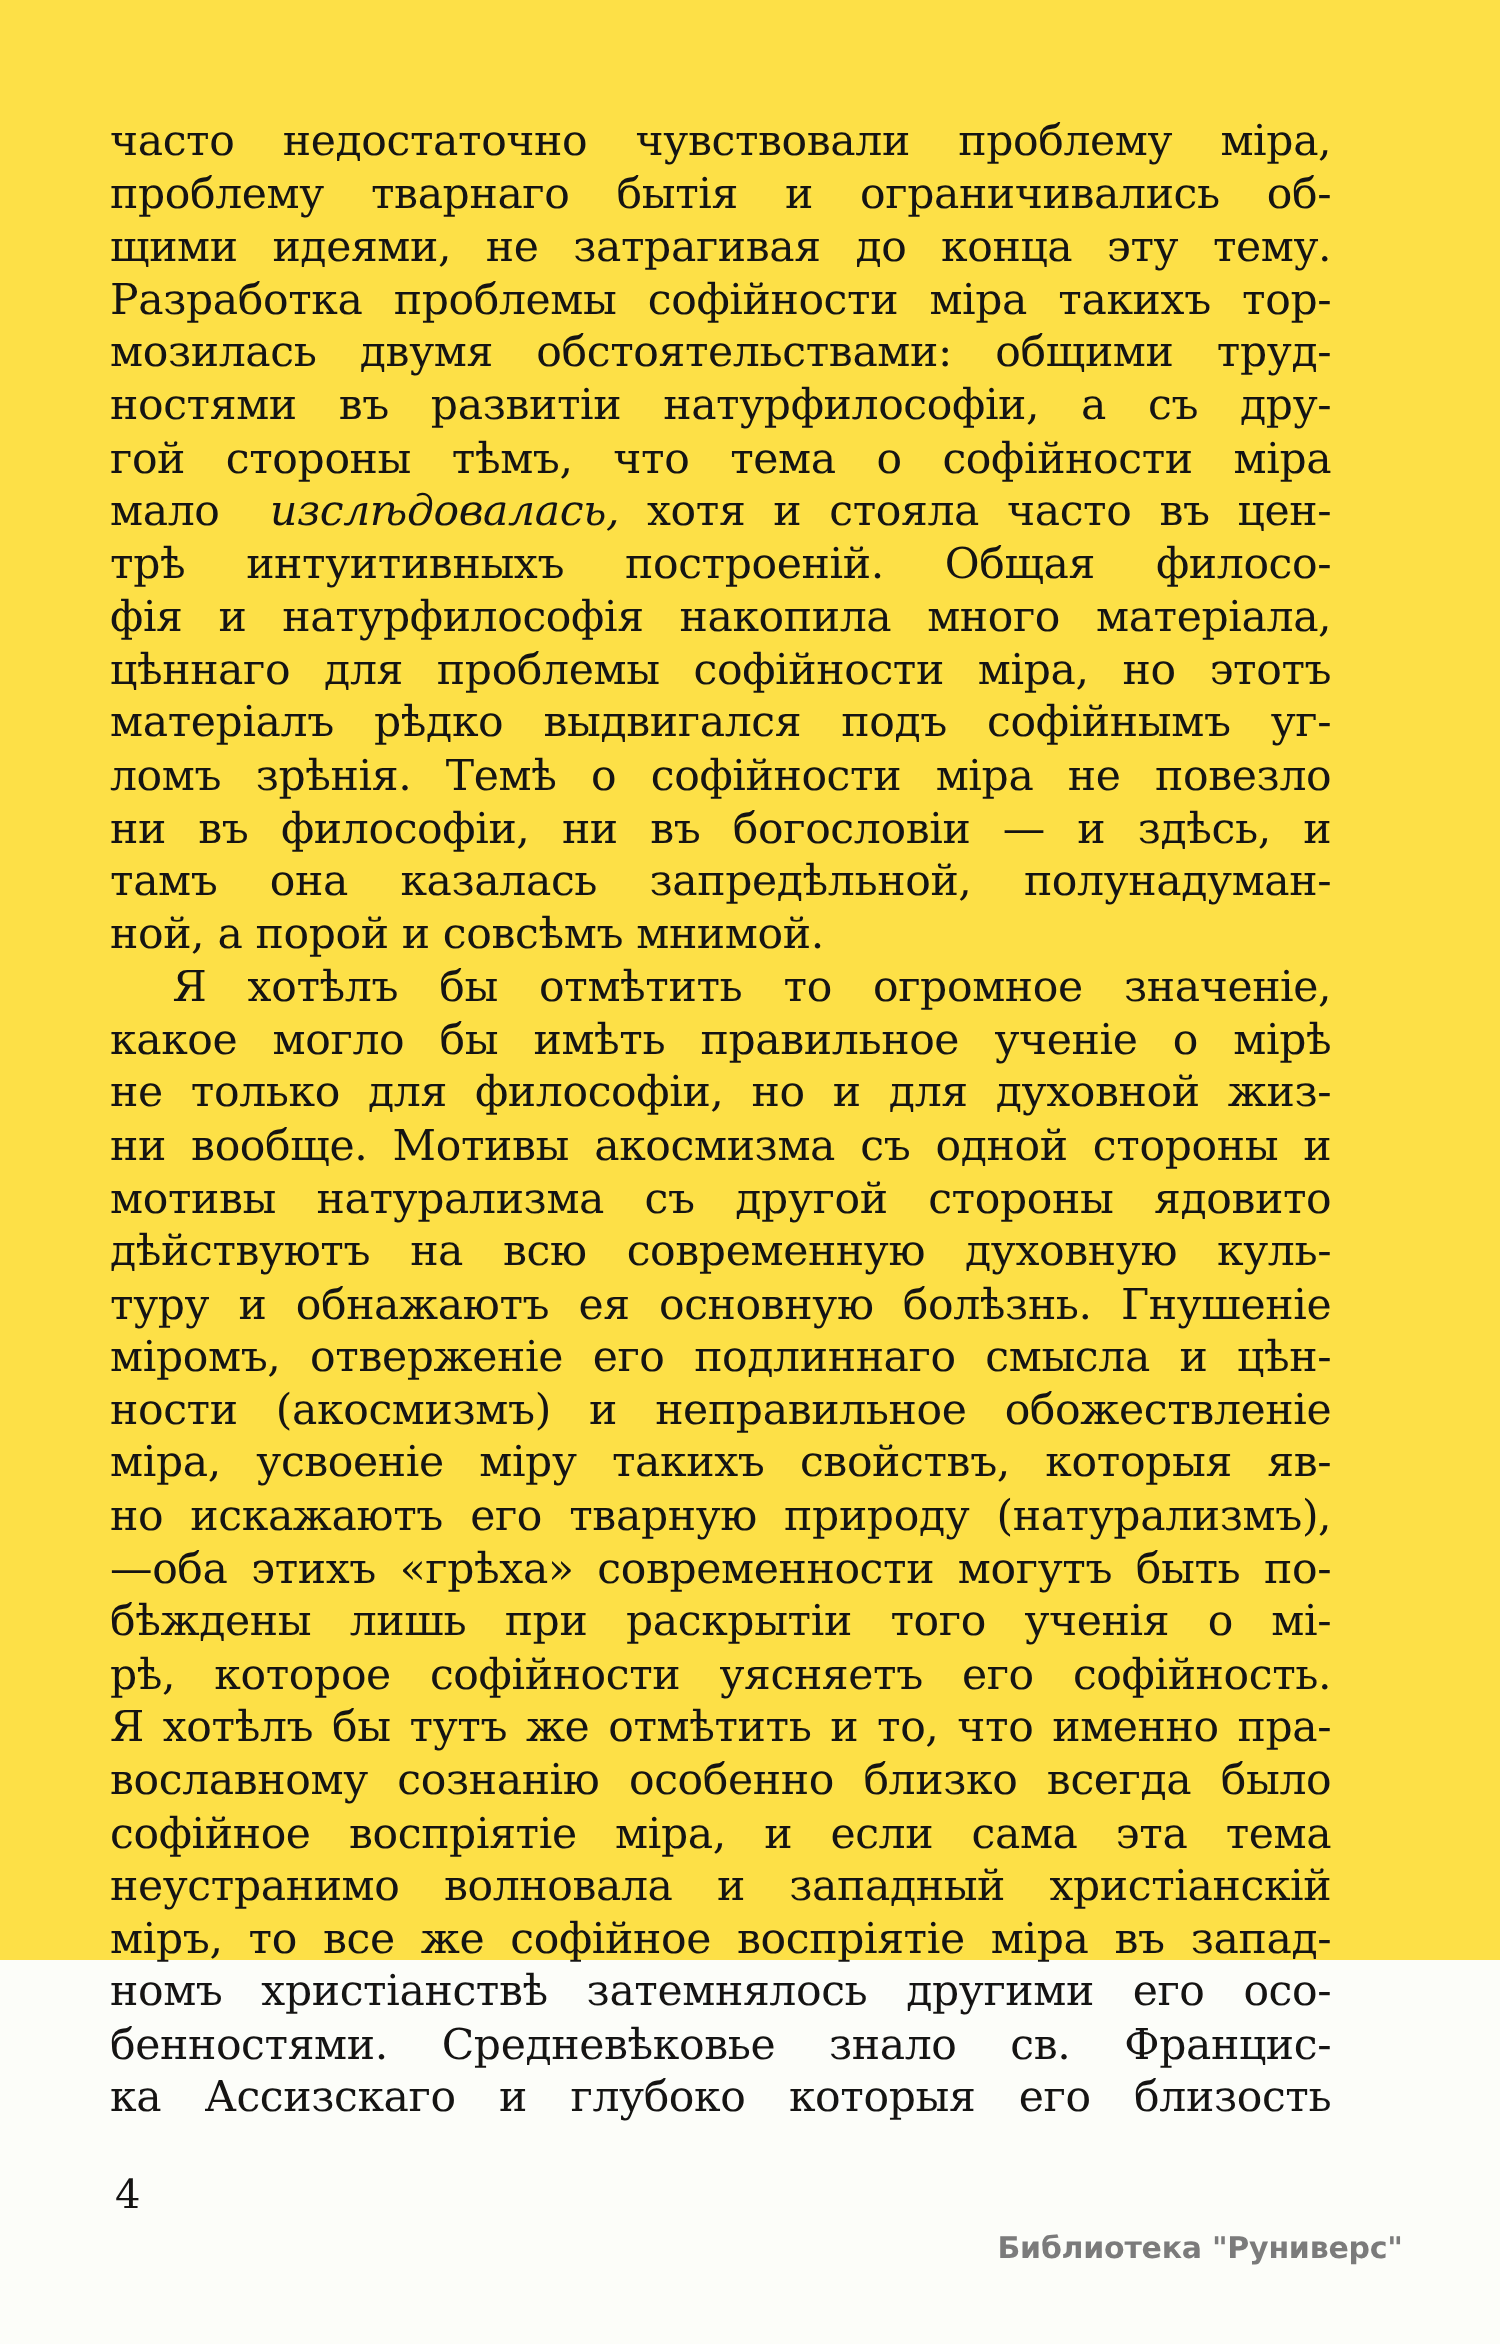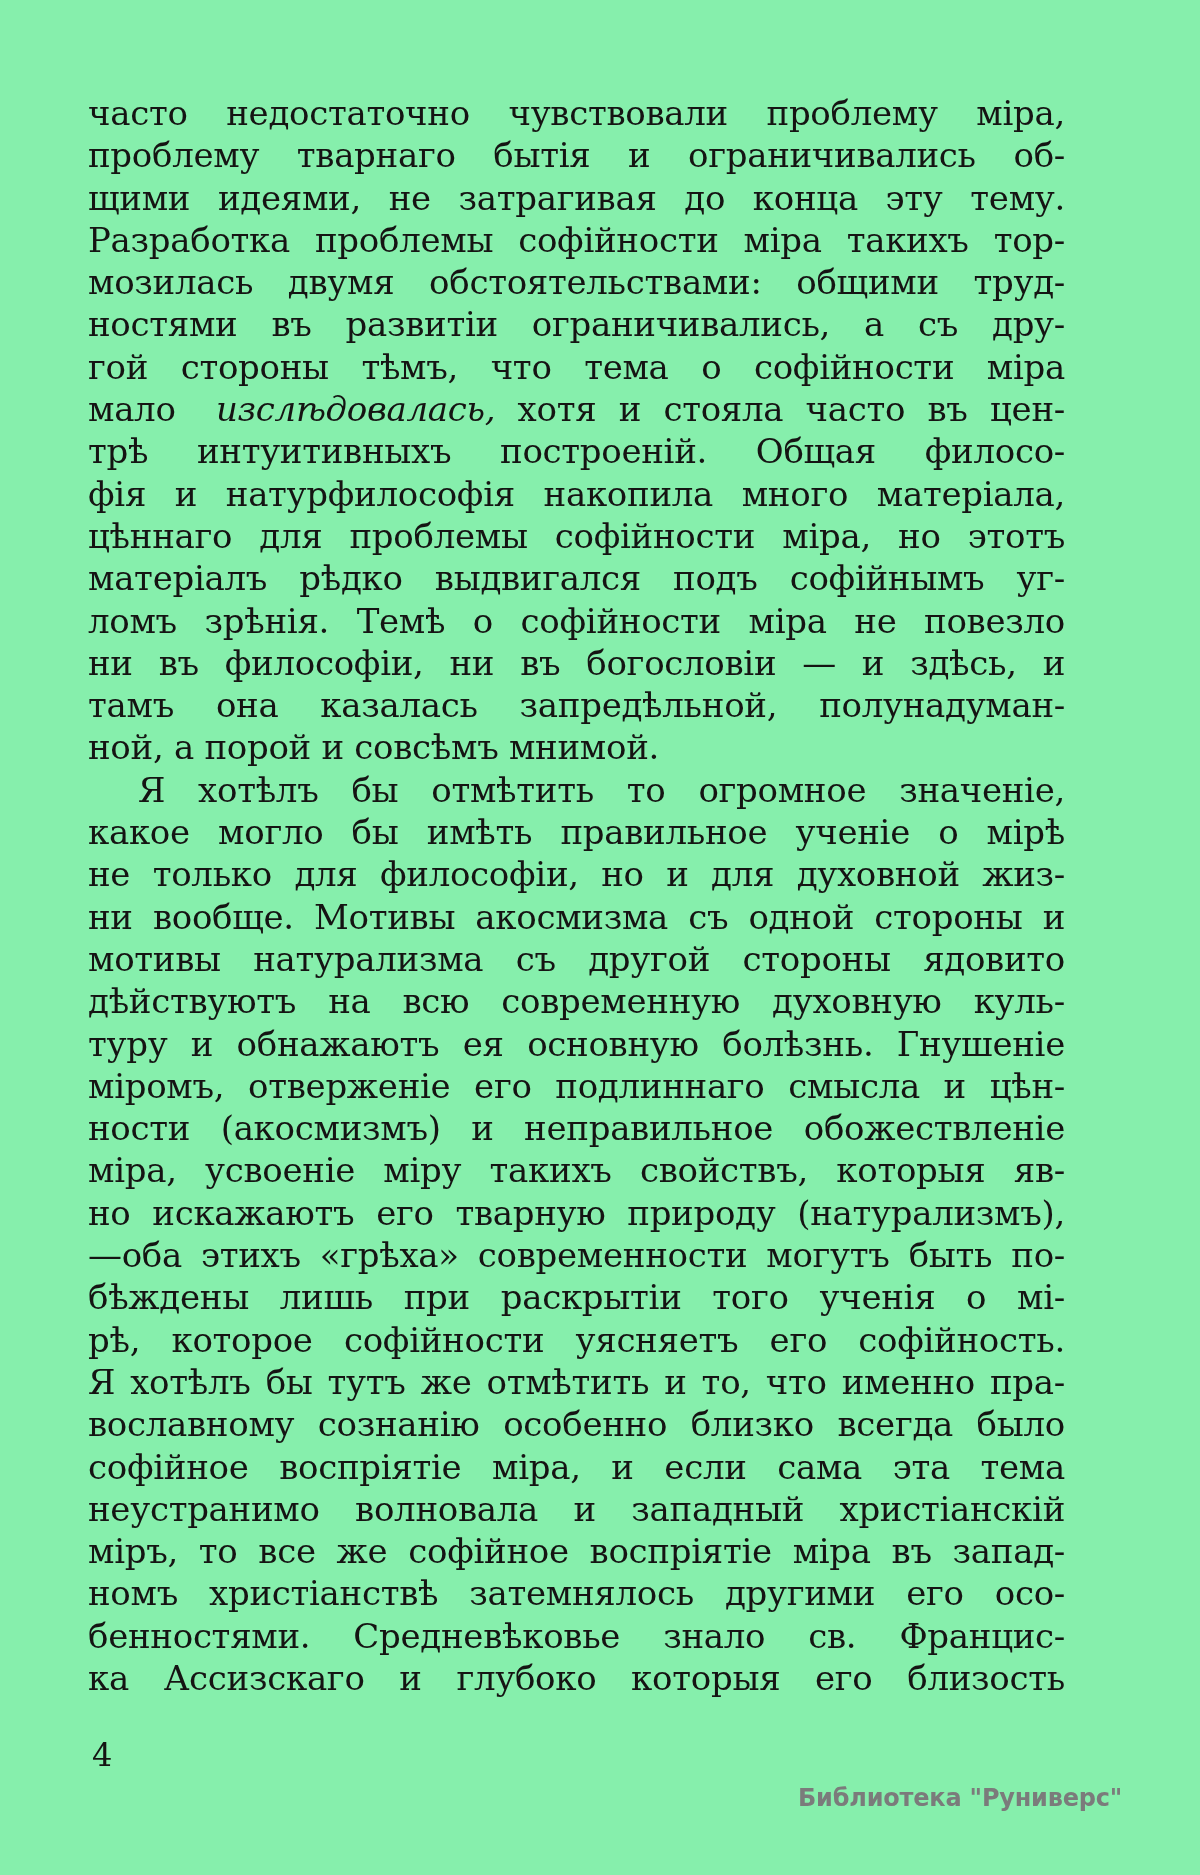--- a/index.html
+++ b/index.html
@@ -7,22 +7,22 @@
     padding: 0;
     width: 1200px;
     height: 1875px;
     overflow: hidden;
     background: #fcfdf9;
   }
   .page {
     position: absolute;
     inset: 0;
     width: 1200px;
-    height: 1875px;
-    background: #86efac;
+    height: 1568px;
+    background: #fde047;
   }
   .text-block {
     position: absolute;
     left: 88px;
     top: 92px;
     width: 977px;
     font-family: "DejaVu Serif", serif;
     font-size: 34px;
     line-height: 42.3px;
     letter-spacing: -0.3px;
@@ -65,21 +65,21 @@
 </head>
 <body>
 
 <div class="page">
   <div class="text-block" id="text-block">
       <div class="line"><span>часто недостаточно чувствовали проблему міра,</span></div>
       <div class="line"><span>проблему тварнаго бытія и ограничивались об-</span></div>
       <div class="line"><span>щими идеями, не затрагивая до конца эту тему.</span></div>
       <div class="line"><span>Разработка проблемы софійности міра такихъ тор-</span></div>
       <div class="line"><span>мозилась двумя обстоятельствами: общими труд-</span></div>
-      <div class="line"><span>ностями въ развитіи ограничивались, а съ дру-</span></div>
+      <div class="line"><span>ностями въ развитіи натурфилософіи, а съ дру-</span></div>
       <div class="line"><span>гой стороны тѣмъ, что тема о софійности міра</span></div>
       <div class="line"><span>мало </span><span class="it">изслѣдовалась,</span><span> хотя и стояла часто въ цен-</span></div>
       <div class="line"><span>трѣ интуитивныхъ построеній. Общая филосо-</span></div>
       <div class="line"><span>фія и натурфилософія накопила много матеріала,</span></div>
       <div class="line"><span>цѣннаго для проблемы софійности міра, но этотъ</span></div>
       <div class="line"><span>матеріалъ рѣдко выдвигался подъ софійнымъ уг-</span></div>
       <div class="line"><span>ломъ зрѣнія. Темѣ о софійности міра не повезло</span></div>
       <div class="line"><span>ни въ философіи, ни въ богословіи — и здѣсь, и</span></div>
       <div class="line"><span>тамъ она казалась запредѣльной, полунадуман-</span></div>
       <div class="line para-end"><span>ной, а порой и совсѣмъ мнимой.</span></div>

